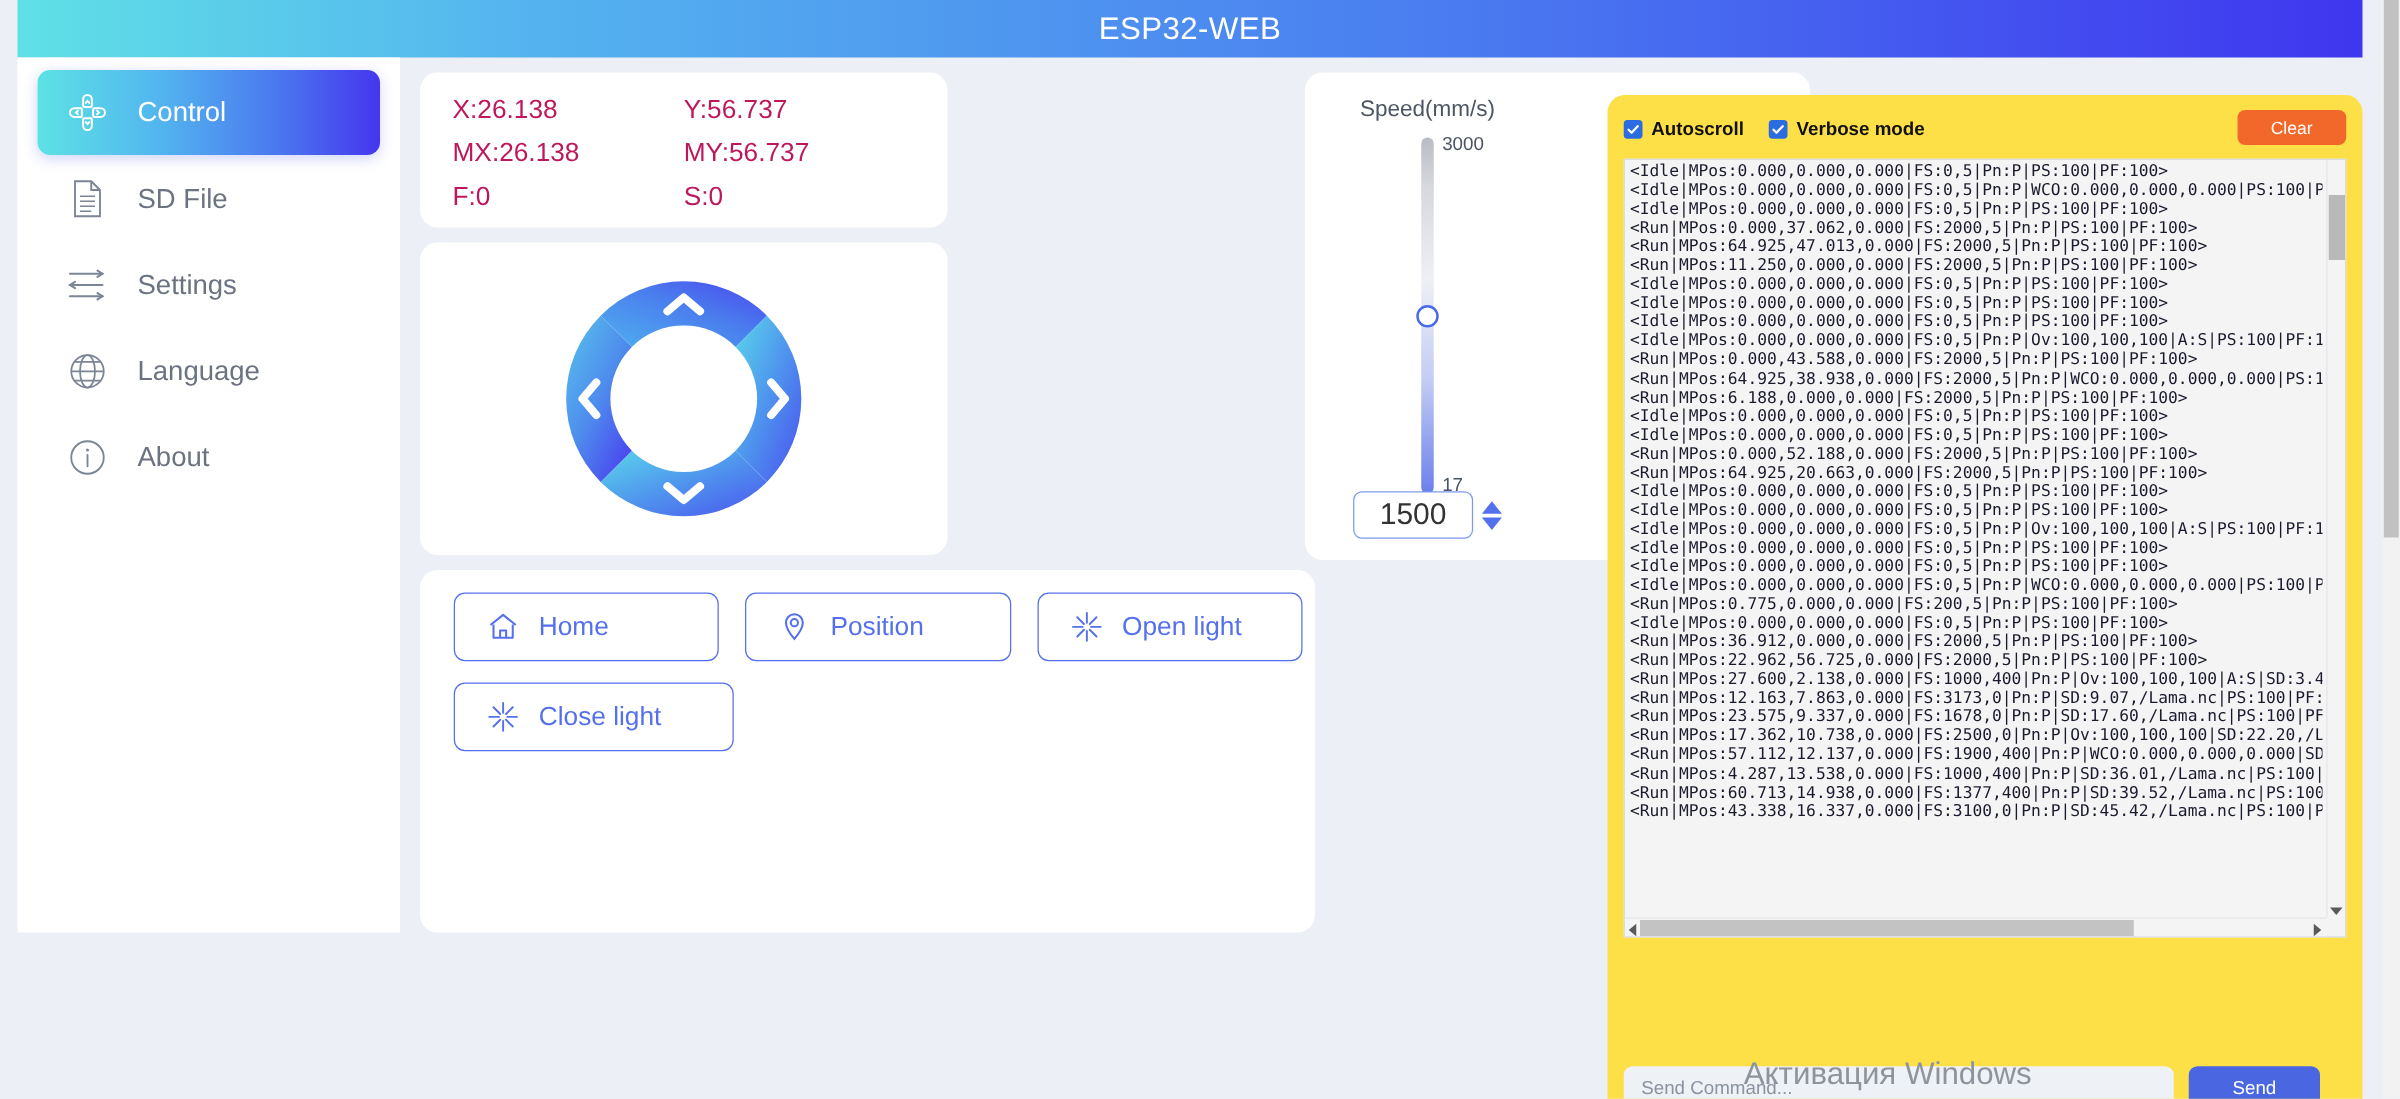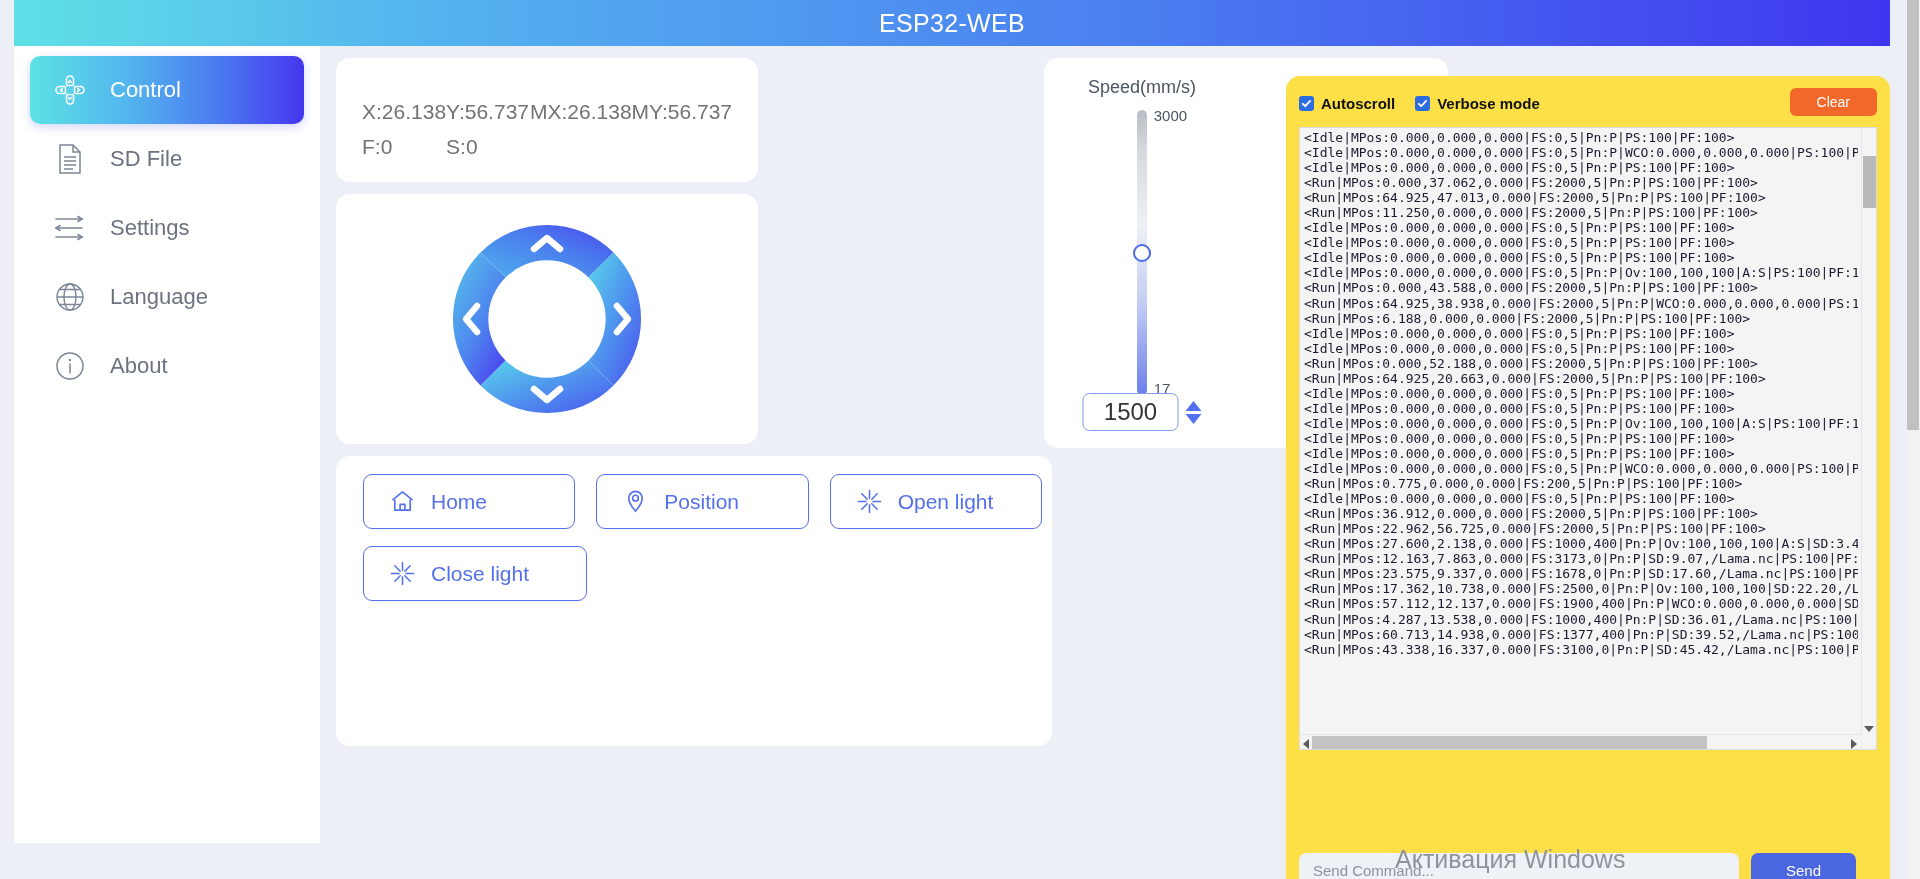--- a/index.html
+++ b/index.html
@@ -14,21 +14,21 @@
   
   .header {
     position: absolute; left: 14px; top: 0; width: 1876px; height: 46px;
     background: linear-gradient(90deg, #5fe0e6 0%, #54b3ef 22%, #4a7ef0 60%, #3f36ef 100%);
     display: flex; align-items: center; justify-content: center;
   }
   .header-title { color: #ffffff; font-size: 25px; letter-spacing: .3px; }
 
   
   .sidebar {
-    position: absolute; left: 14px; top: 46px; width: 306px; height: 797px;
+    position: absolute; left: 14px; top: 46px; width: 306px; height: 700px;
     background: #ffffff;
   }
   .nav-item {
     display: flex; align-items: center; height: 68px; margin: 0 16px;
     border-radius: 10px; padding-left: 22px; gap: 22px;
     color: #6b7280; font-size: 22px; cursor: pointer;
   }
   .nav-item.first { margin-top: 10px; }
   .nav-item.active {
     background: linear-gradient(90deg, #5ce2e4 0%, #53b6ef 35%, #4a74ef 72%, #4536ee 100%);
@@ -43,22 +43,22 @@
   .main { position: absolute; left: 330px; top: 46px; width: 710px; height: 833px; }
 
   .card {
     background: #ffffff; border-radius: 14px;
   }
   .coords-card {
     position: absolute; left: 6px; top: 12px; width: 422px; height: 124px;
     padding: 18px 26px;
   }
   .coords-grid {
-    display: grid; grid-template-columns: 1fr 1fr 1fr 1fr; row-gap: 11px;
-    font-size: 21px; color: #737373; margin-top: 24px;
+    display: grid; grid-template-columns: 1fr 1fr; row-gap: 11px;
+    font-size: 21px; color: #be185d;
   }
 
   .dpad-card {
     position: absolute; left: 6px; top: 148px; width: 422px; height: 250px;
     display: flex; align-items: center; justify-content: center;
   }
   .dpad { position: relative; width: 214px; height: 214px; }
   .dpad svg { display: block; }
 
   .actions-card {

